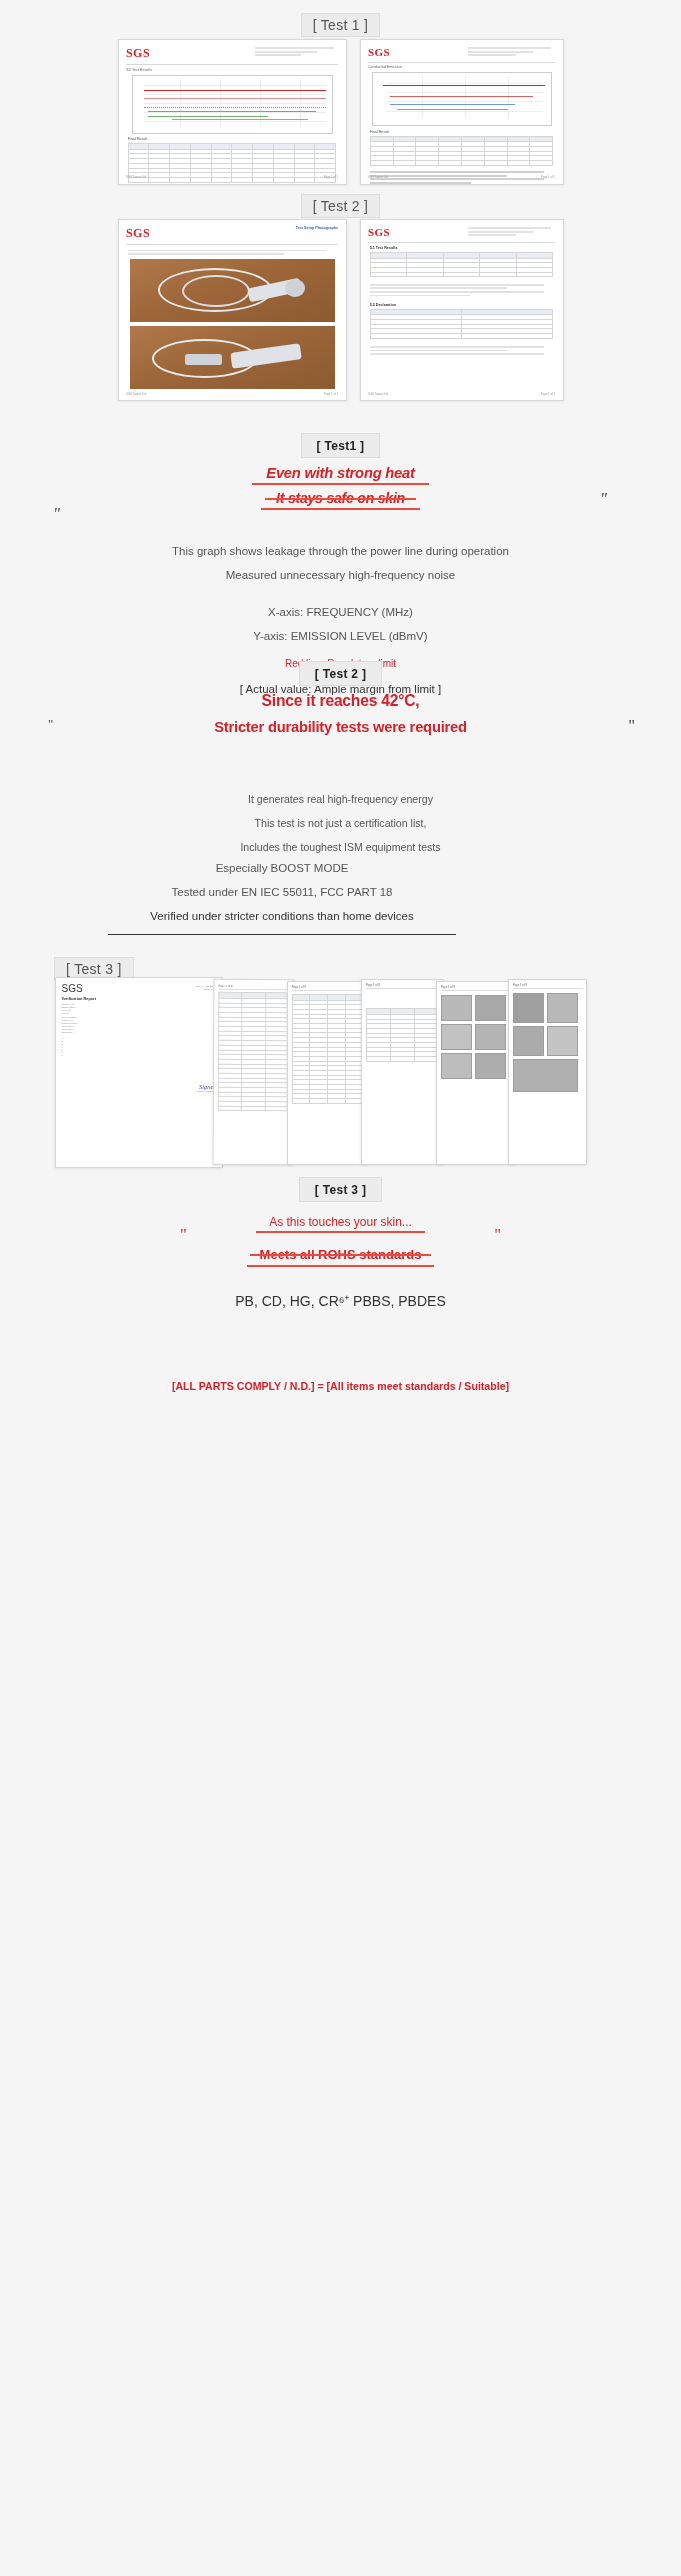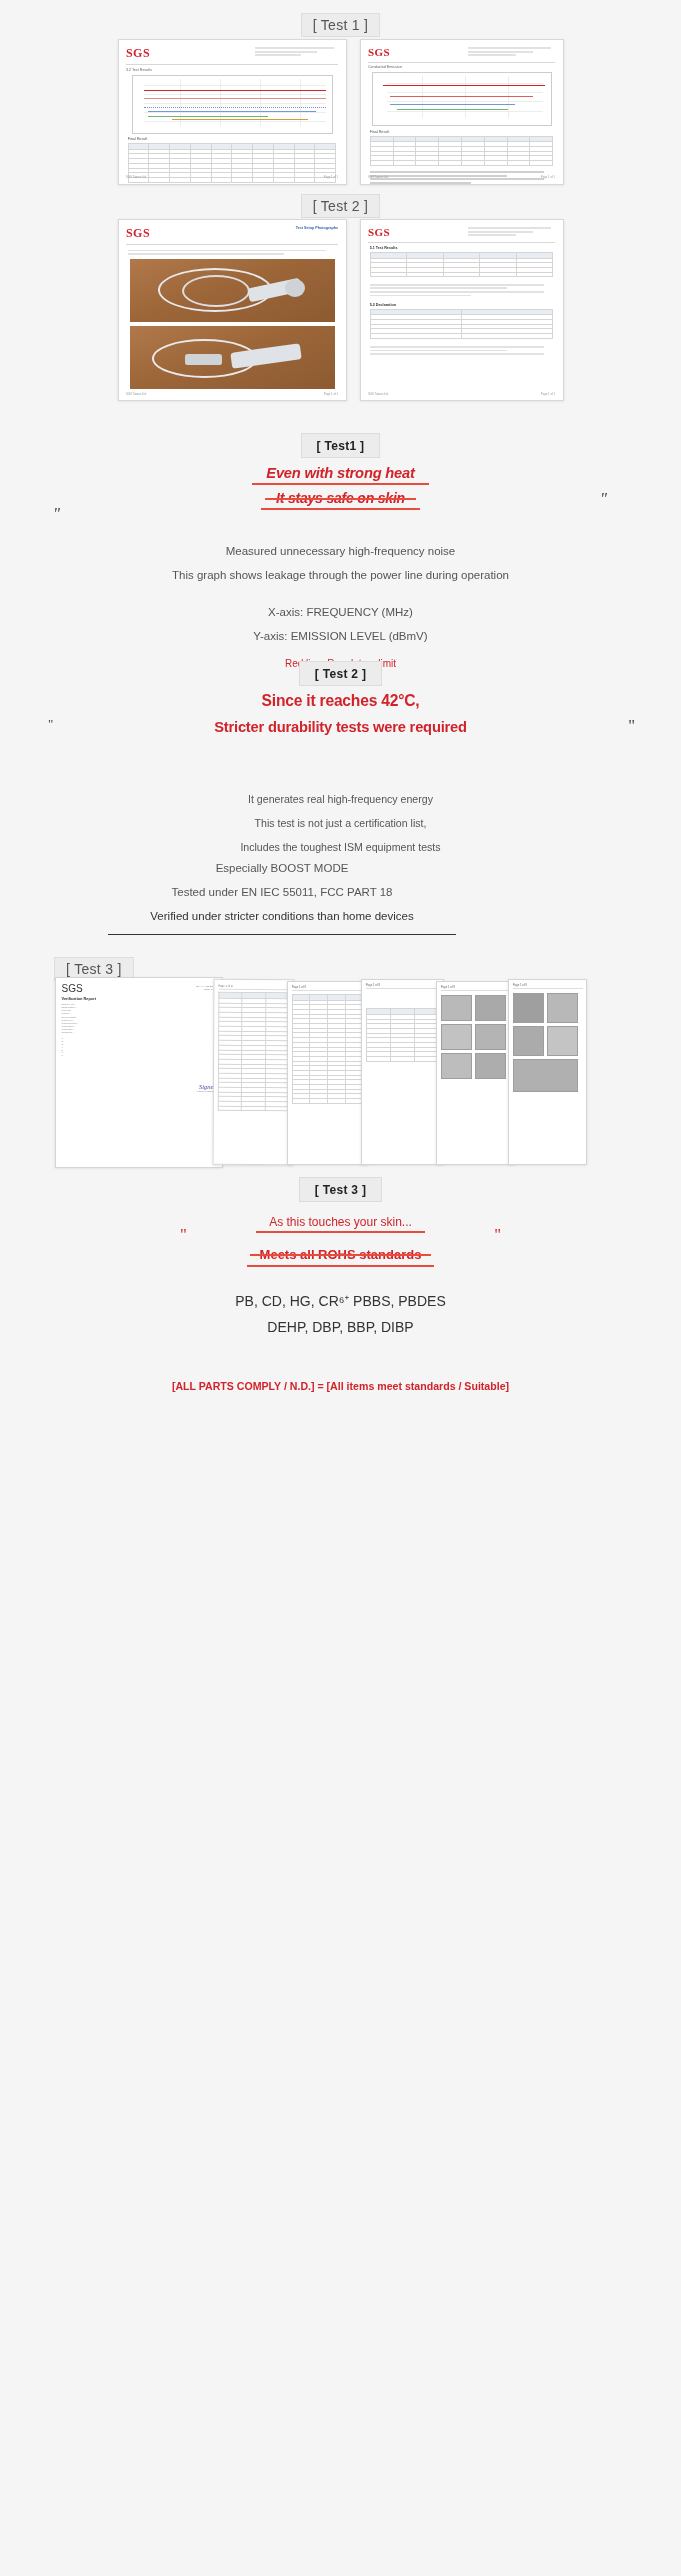--- a/index.html
+++ b/index.html
@@ -660,28 +660,29 @@
     <div class="l2">
       <span>It stays safe on skin</span>
       <span class="strike-red"></span>
       <span class="under-red"></span>
     </div>
     <span class="quote quote-l">"</span>
     <span class="quote quote-r" style="bottom:20px; right:74px;">"</span>
   </div>
 
   <div class="body-txt" style="position:absolute; left:0; top:539px; width:681px;">
+    <div>This graph shows leakage through the power line during operation</div>
     <div>Measured unnecessary high-frequency noise</div>
-    <div>This graph shows leakage through the power line during operation</div>
   </div>
 
   <div class="body-txt" style="position:absolute; left:0; top:600px; width:681px;">
     <div>X-axis: FREQUENCY (MHz)</div>
     <div>Y-axis: EMISSION LEVEL (dBmV)</div>
     <div class="red" style="margin-top:3.7px;">Red line: Regulatory limit</div>
+    <div class="dark" style="margin-top:1.8px;">[ Actual value: Ample margin from limit ]</div>
   </div>
 
   <div style="position:absolute; left:0; top:661px; width:681px;" class="center">
     <span class="chip big">[ Test 2 ]</span>
   </div>
 
   <div class="headline" style="position:absolute; left:0; top:692px; width:681px; height:64px;">
     <div class="l1" style="font-size:15.6px;">
       <span>Since it reaches 42°C,</span>
     </div>
@@ -1158,21 +1159,20 @@
       <span>Meets all ROHS standards</span>
       <span class="strike-red"></span>
       <span class="under-red" style="bottom:-5.5px;"></span>
     </div>
   </div>
   <span class="quote" style="position:absolute; left:180px; top:1225px; color:#d2232a;">"</span>
   <span class="quote" style="position:absolute; right:180px; top:1225px; color:#d2232a;">"</span>
 
   <div class="final" style="position:absolute; left:0; top:1288px; width:681px;">
     <div class="big">PB, CD, HG, CR⁶⁺ PBBS, PBDES</div>
-    <div class="big">DEHP, DBP, BBP, DIBP</div>
   </div>
 
   <div class="final" style="position:absolute; left:0; top:1360px; width:681px;">
     <div class="res2" style="margin-top:20px;font-weight:bold;">[ALL PARTS COMPLY / N.D.] = [All items meet standards / Suitable]</div>
   </div>
 
 </div>
 
 
 </body></html>

